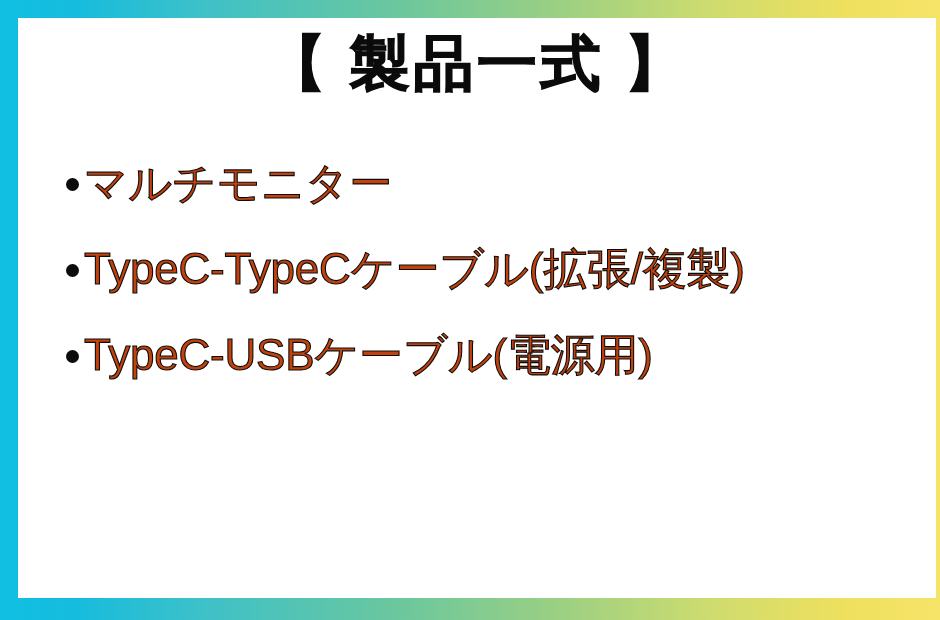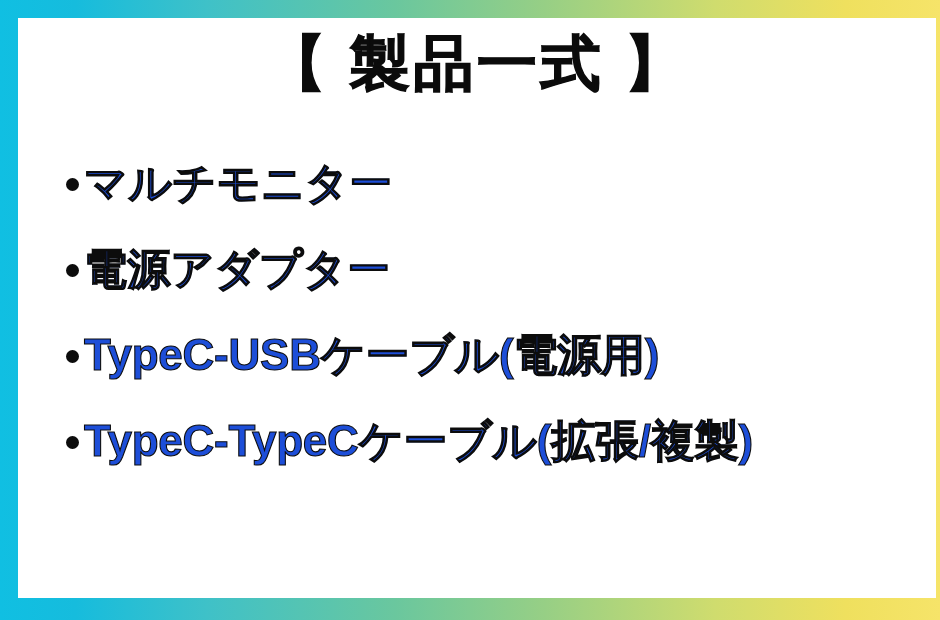--- a/index.html
+++ b/index.html
@@ -86,23 +86,23 @@
     height: 13px;
     border-radius: 50%;
     background: #0c0c0c;
     margin-right: 5px;
     margin-top: 2px;
   }
 
   .item-label {
     font-size: 44px;
     line-height: 1;
-    font-weight: 700;
+    font-weight: 400;
     letter-spacing: -0.005em;
-    color: #1d4ed8;
+    color: #c2410c;
     -webkit-text-stroke: 1.1px #0c0c0c;
   }
 
   
   .item.r0 .item-label,
   .item.r1 .item-label { font-size: 43px; letter-spacing: 0.005em; }
   .item.r2 .item-label { font-size: 44px; }
   .item.r3 .item-label { font-size: 44px; }
   .item.r4 .item-label { font-size: 44px; }
 </style>
@@ -114,31 +114,27 @@
 
     <div class="title">【 製品一式 】</div>
 
     <ul class="item-list">
 
       <li class="item r0">
         <span class="bullet"></span>
         <span class="item-label">マルチモニター</span>
       </li>
 
-      <li class="item r1">
+
+      <li class="item r3">
         <span class="bullet"></span>
-        <span class="item-label">電源アダプター</span>
+        <span class="item-label">TypeC-TypeCケーブル(拡張/複製)</span>
       </li>
 
       <li class="item r2">
         <span class="bullet"></span>
         <span class="item-label">TypeC‐USBケーブル(電源用)</span>
-      </li>
-
-      <li class="item r3">
-        <span class="bullet"></span>
-        <span class="item-label">TypeC-TypeCケーブル(拡張/複製)</span>
       </li>
 
 
     </ul>
   </div>
 </div>
 
 </body></html>

